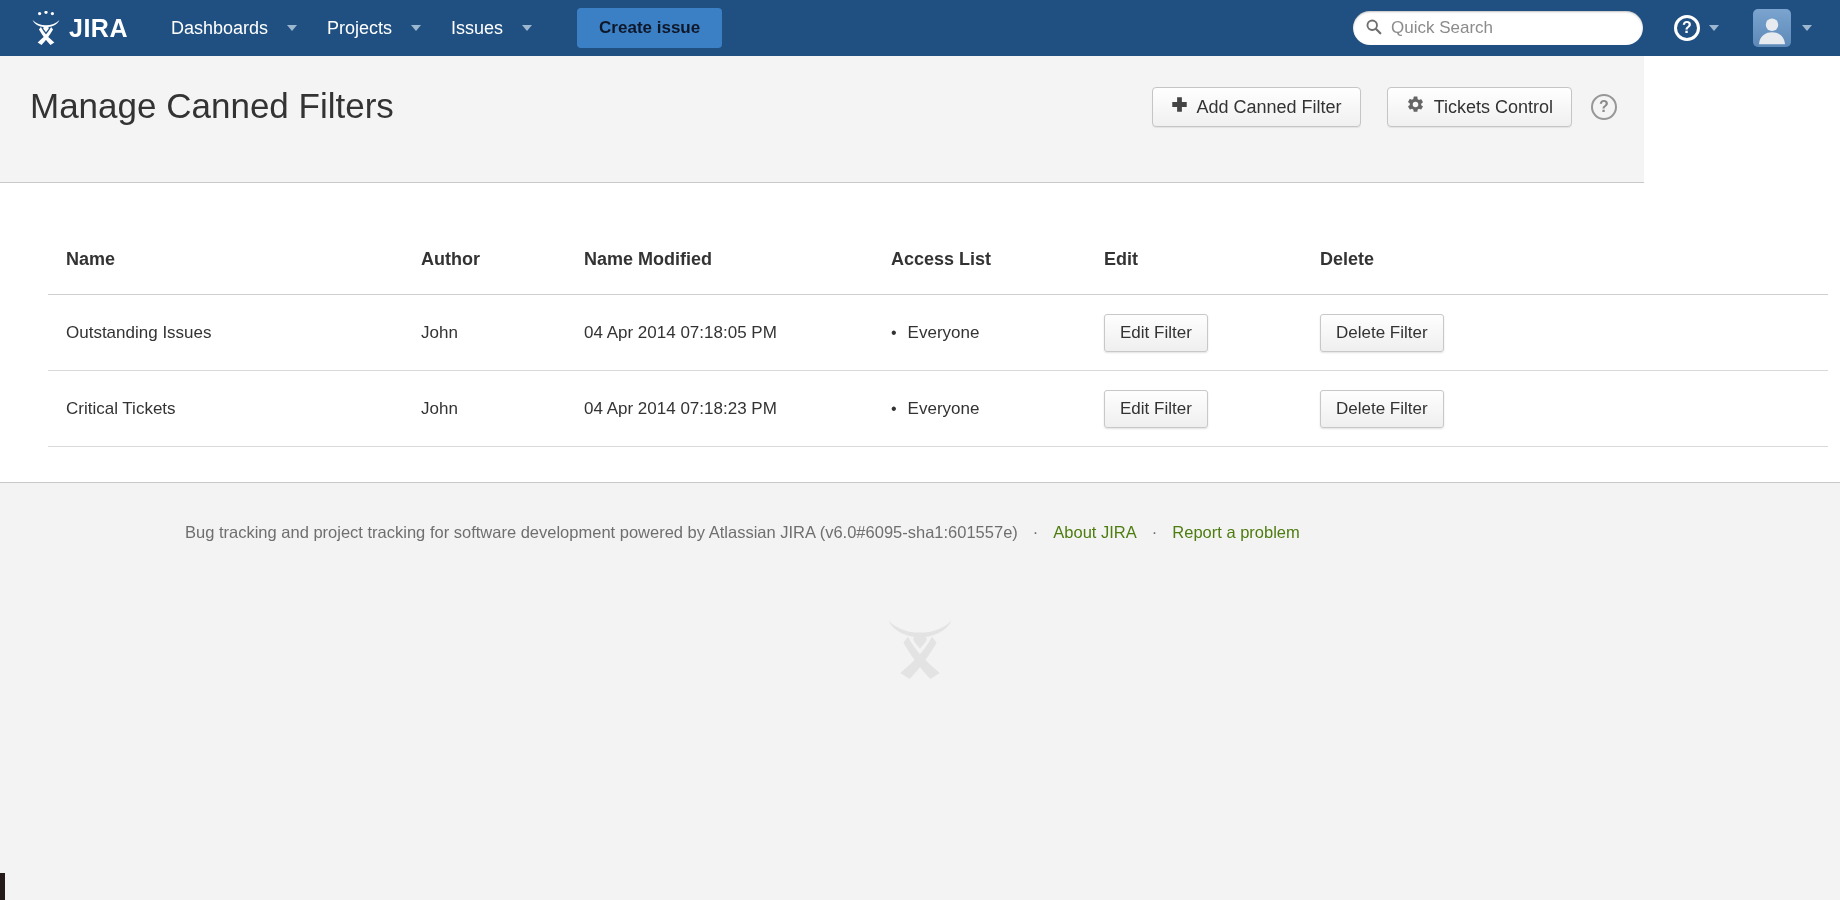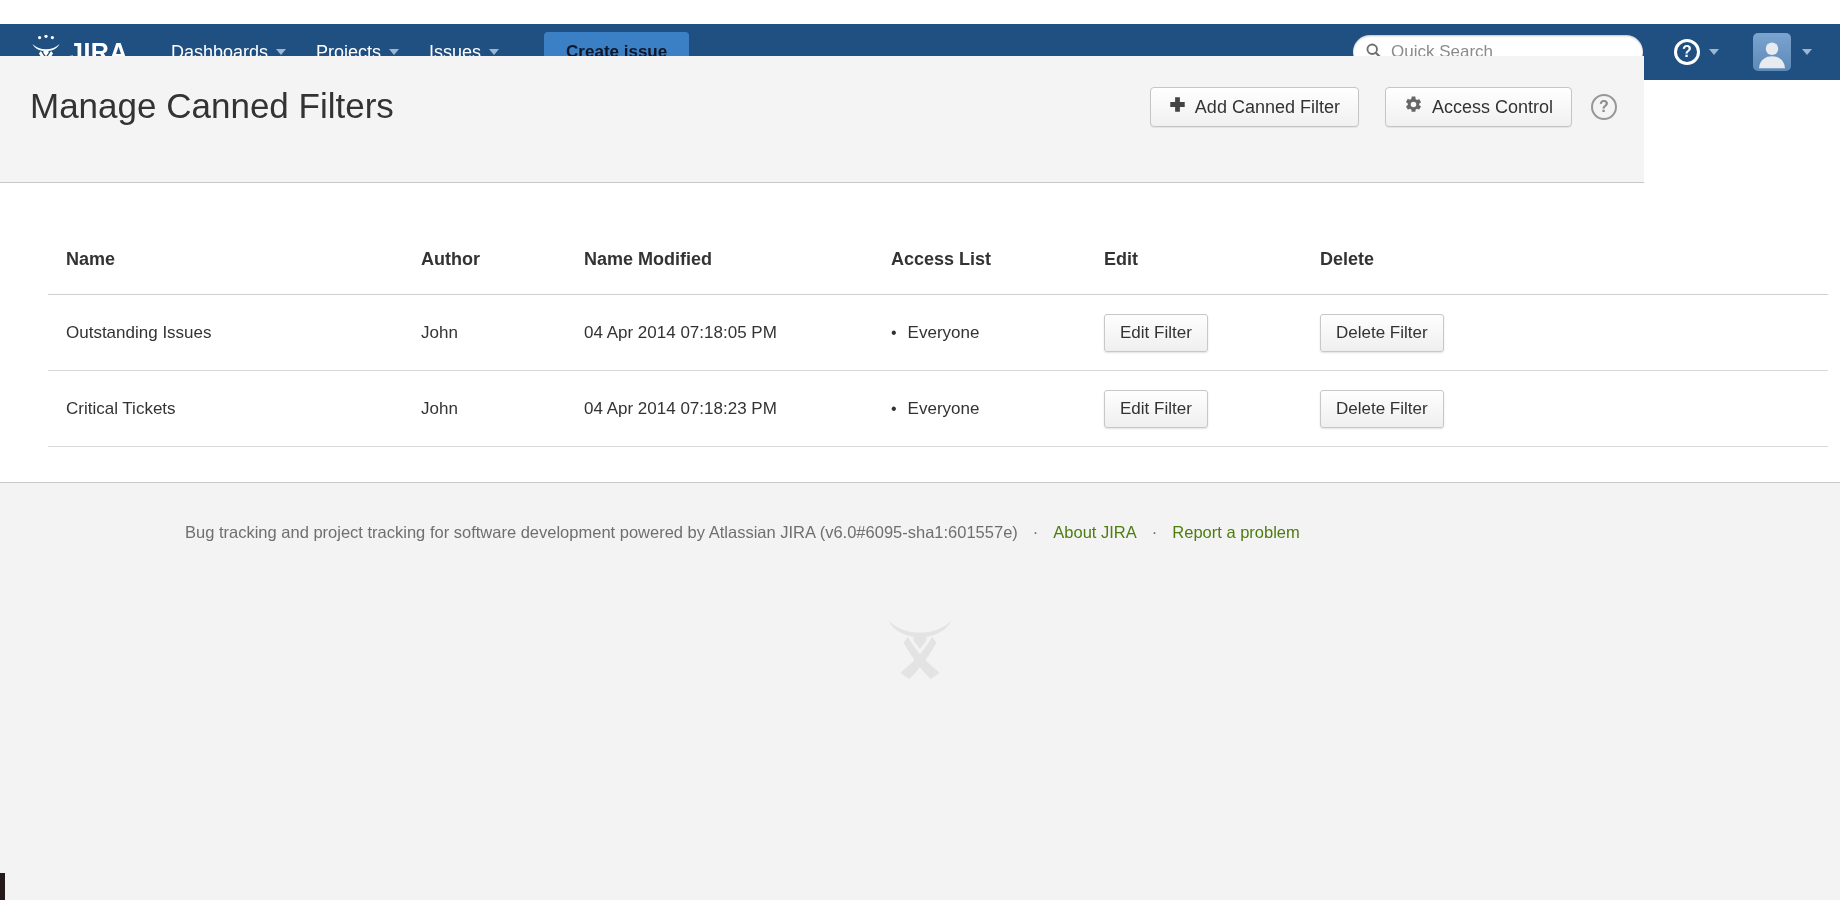--- a/index.html
+++ b/index.html
@@ -1,26 +1,26 @@
 <!DOCTYPE html>
 <html><head>
 <meta charset="utf-8">
 <style>
   * { margin:0; padding:0; box-sizing:border-box; }
   html,body { width:1840px; height:900px; overflow:hidden; background:#fff;
     font-family:"Liberation Sans", sans-serif; color:#333; }
 
   
   .navbar { position:absolute; left:0; top:0; width:1840px; height:56px;
-    background:#205081; display:flex; align-items:center; padding:0 28px 0 30px;margin-top:24px; }
+    background:#205081; display:flex; align-items:center; padding:0 28px 0 30px; }
   .logo { display:flex; align-items:center; gap:7px; cursor:pointer; }
   .logo svg { display:block; }
   .logo-word { color:#fff; font-size:25px; font-weight:bold; letter-spacing:.5px; }
   .nav-items { display:flex; align-items:center; margin-left:28px; }
-  .nav-item { display:flex; align-items:center; gap:8px; color:#fff; font-size:18px;
+  .nav-item { display:flex; align-items:center; gap:19px; color:#fff; font-size:18px;
     padding:0 15px; height:56px; cursor:pointer; }
   .chev { width:0; height:0; border-left:5px solid transparent; border-right:5px solid transparent;
     border-top:6px solid #9db7d0; }
   .create-btn { margin-left:30px; height:40px; padding:0 22px; background:#3b80c4;
     border:none; border-radius:4px; color:#0f172a; font-size:17px; font-weight:bold;
     font-family:inherit; cursor:pointer; }
   .search-pill { margin-left:auto; width:290px; height:34px; border-radius:17px; background:#fff;
     display:flex; align-items:center; padding:0 12px; box-shadow:inset 0 1px 2px rgba(0,0,0,.25); }
   .search-pill svg { flex:0 0 auto; }
   .search-pill input { border:none; outline:none; background:transparent; margin-left:9px;
@@ -143,21 +143,21 @@
       </span>
       <span>Add Canned Filter</span>
     </button>
     <span class="gap-a"></span>
     <button class="aui-btn">
       <span>
         <svg width="19" height="19" viewBox="0 0 24 24" fill="#666">
           <path d="M19.14 12.94a7 7 0 0 0 .06-.94 7 7 0 0 0-.06-.94l2.03-1.58a.5.5 0 0 0 .12-.64l-1.92-3.32a.5.5 0 0 0-.61-.22l-2.39 1a7.3 7.3 0 0 0-1.62-.94l-.36-2.54A.5.5 0 0 0 13.9 2h-3.8a.5.5 0 0 0-.49.42l-.36 2.54a7.3 7.3 0 0 0-1.62.94l-2.39-1a.5.5 0 0 0-.61.22L2.71 8.44a.5.5 0 0 0 .12.64l2.03 1.58a7 7 0 0 0-.06.94 7 7 0 0 0 .06.94l-2.03 1.58a.5.5 0 0 0-.12.64l1.92 3.32a.5.5 0 0 0 .61.22l2.39-1a7.3 7.3 0 0 0 1.62.94l.36 2.54a.5.5 0 0 0 .49.42h3.8a.5.5 0 0 0 .49-.42l.36-2.54a7.3 7.3 0 0 0 1.62-.94l2.39 1a.5.5 0 0 0 .61-.22l1.92-3.32a.5.5 0 0 0-.12-.64ZM12 15.5A3.5 3.5 0 1 1 15.5 12 3.5 3.5 0 0 1 12 15.5Z"></path>
         </svg>
       </span>
-      <span>Access Control</span>
+      <span>Tickets Control</span>
     </button>
     <span class="gap-b"></span>
     <span class="page-help-circle">?</span>
   </div>
 </div>
 
 <div class="content">
   <table class="filters">
     <colgroup>
       <col style="width:373px">

